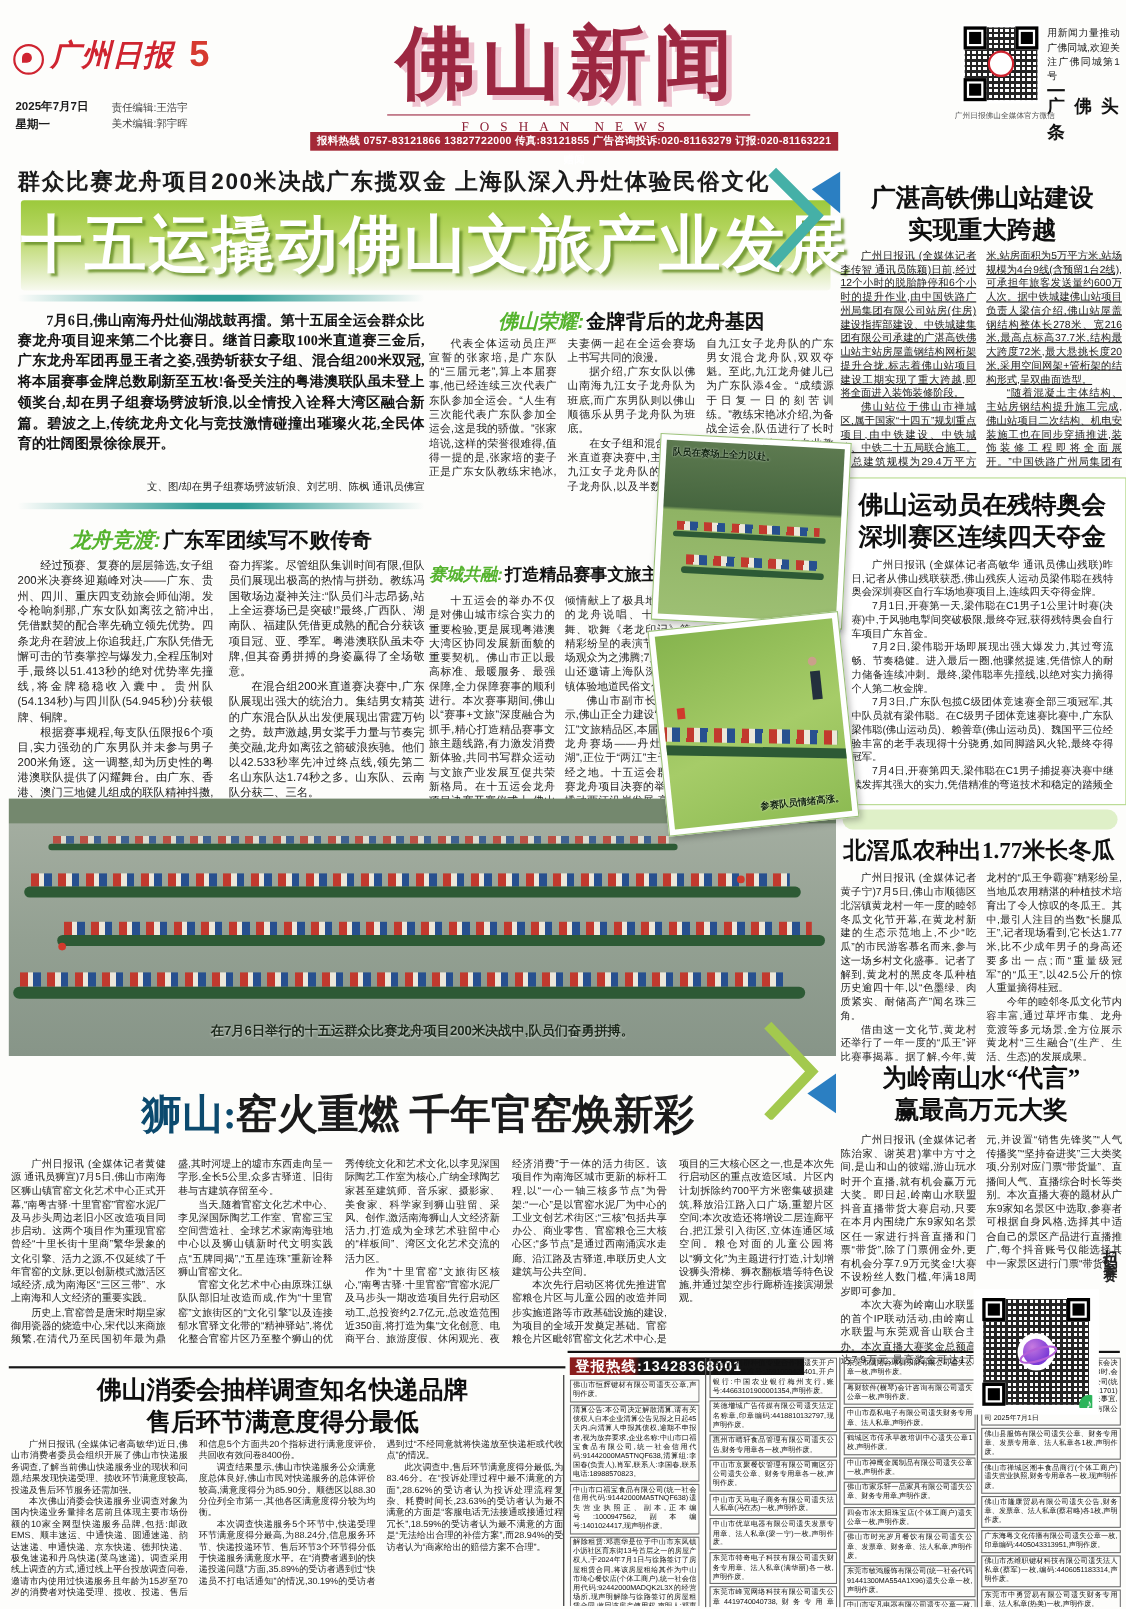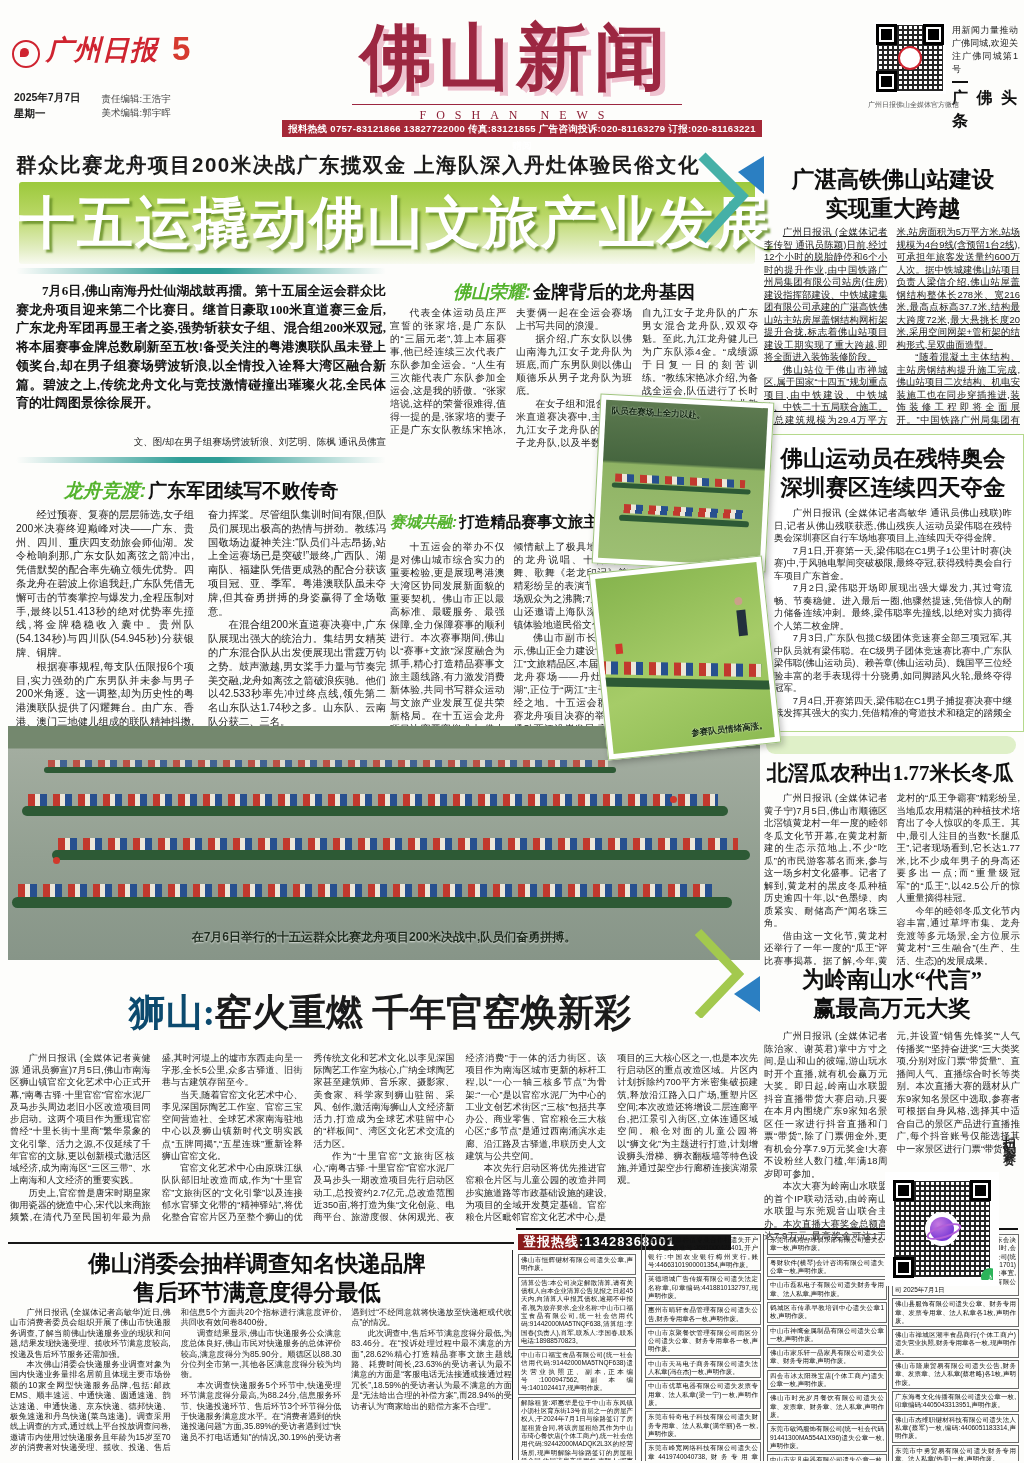--- a/index.html
+++ b/index.html
@@ -289,21 +289,21 @@
     </div>
 
   <div class="abs hr-dark" style="left:8px;top:1242px;width:506px;height:2px;"></div>
   <div class="abs rtitle courier-title">佛山消委会抽样调查知名快递品牌
 售后环节满意度得分最低</div>
   <div class="abs body-cols bc-courier">
       <p>广州日报讯 (全媒体记者高敏华)近日,佛山市消费者委员会组织开展了佛山市快递服务调查,了解当前佛山快递服务业的现状和问题,结果发现快递受理、揽收环节满意度较高,投递及售后环节服务还需加强。</p>
       <p>本次佛山消委会快递服务业调查对象为国内快递业务量排名居前且体现主要市场份额的10家全网型快递服务品牌,包括:邮政EMS、顺丰速运、中通快递、圆通速递、韵达速递、申通快递、京东快递、德邦快递、极兔速递和丹鸟快递(菜鸟速递)。调查采用线上调查的方式,通过线上平台投放调查问卷,邀请市内使用过快递服务且年龄为15岁至70岁的消费者对快递受理、揽收、投递、售后和信息5个方面共20个指标进行满意度评价,共回收有效问卷8400份。</p>
       <p>调查结果显示,佛山市快递服务公众满意度总体良好,佛山市民对快递服务的总体评价较高,满意度得分为85.90分。顺德区以88.30分位列全市第一,其他各区满意度得分较为均衡。</p>
       <p>本次调查快递服务5个环节中,快递受理环节满意度得分最高,为88.24分,信息服务环节、快递投递环节、售后环节3个环节得分低于快递服务满意度水平。在“消费者遇到的快递投递问题”方面,35.89%的受访者遇到过“快递员不打电话通知”的情况,30.19%的受访者遇到过“不经同意就将快递放至快递柜或代收点”的情况。</p>
-      <p>此次调查中,售后环节满意度得分最低,为83.46分。在“投诉处理过程中最不满意的方面”,28.62%精心打造精品赛事文旅主题线路、耗费时间长,23.63%的受访者认为最不满意的方面是“客服电话无法接通或接通过程冗长”,18.59%的受访者认为最不满意的方面是“无法给出合理的补偿方案”,而28.94%的受访者认为“商家给出的赔偿方案不合理”。</p>
+      <p>此次调查中,售后环节满意度得分最低,为83.46分。在“投诉处理过程中最不满意的方面”,28.62%的受访者认为投诉处理流程复杂、耗费时间长,23.63%的受访者认为最不满意的方面是“客服电话无法接通或接通过程冗长”,18.59%的受访者认为最不满意的方面是“无法给出合理的补偿方案”,而28.94%的受访者认为“商家给出的赔偿方案不合理”。</p>
     </div>
 
   <div class="abs vline" style="left:512px;top:1250px;height:210px;"></div>
   <div class="abs ads-wrap">
     <div class="ads-head">登报热线:13428368001</div>
     <div class="ads" style="left:2px;top:24px;width:118px;height:206px;">
         <p>佛山市恒辉键材有限公司遗失公章,声明作废。</p>
         <p>清算公告:本公司决定解散清算,请有关债权人自本企业清算公告见报之日起45天内,向清算人申报其债权,逾期不申报者,视为放弃要求,企业名称:中山市口福宝食品有限公司,统一社会信用代码:91442000MA5TNQF638,清算组:李国春(负责人),肖军,联系人:李国春,联系电话:18988570823。</p>
         <p>中山市口福宝食品有限公司(统一社会信用代码:91442000MA5TNQF638)遗失营业执照正、副本,正本编号:1000947562,副本编号:1401024417,现声明作废。</p>
         <p>解除租赁:邓惠华是位于中山市东凤镇小沥社区育东街13号首层之一的房屋产权人,于2024年7月1日与徐路签订了房屋租赁合同,将该房屋租给其作为中山市琦心餐饮店(个体工商户),统一社会信用代码:92442000MADQK2L3X的经营场所,现声明解除与徐路签订的房屋租赁合同,收回该房产使用权,声明人:邓惠华</p>

